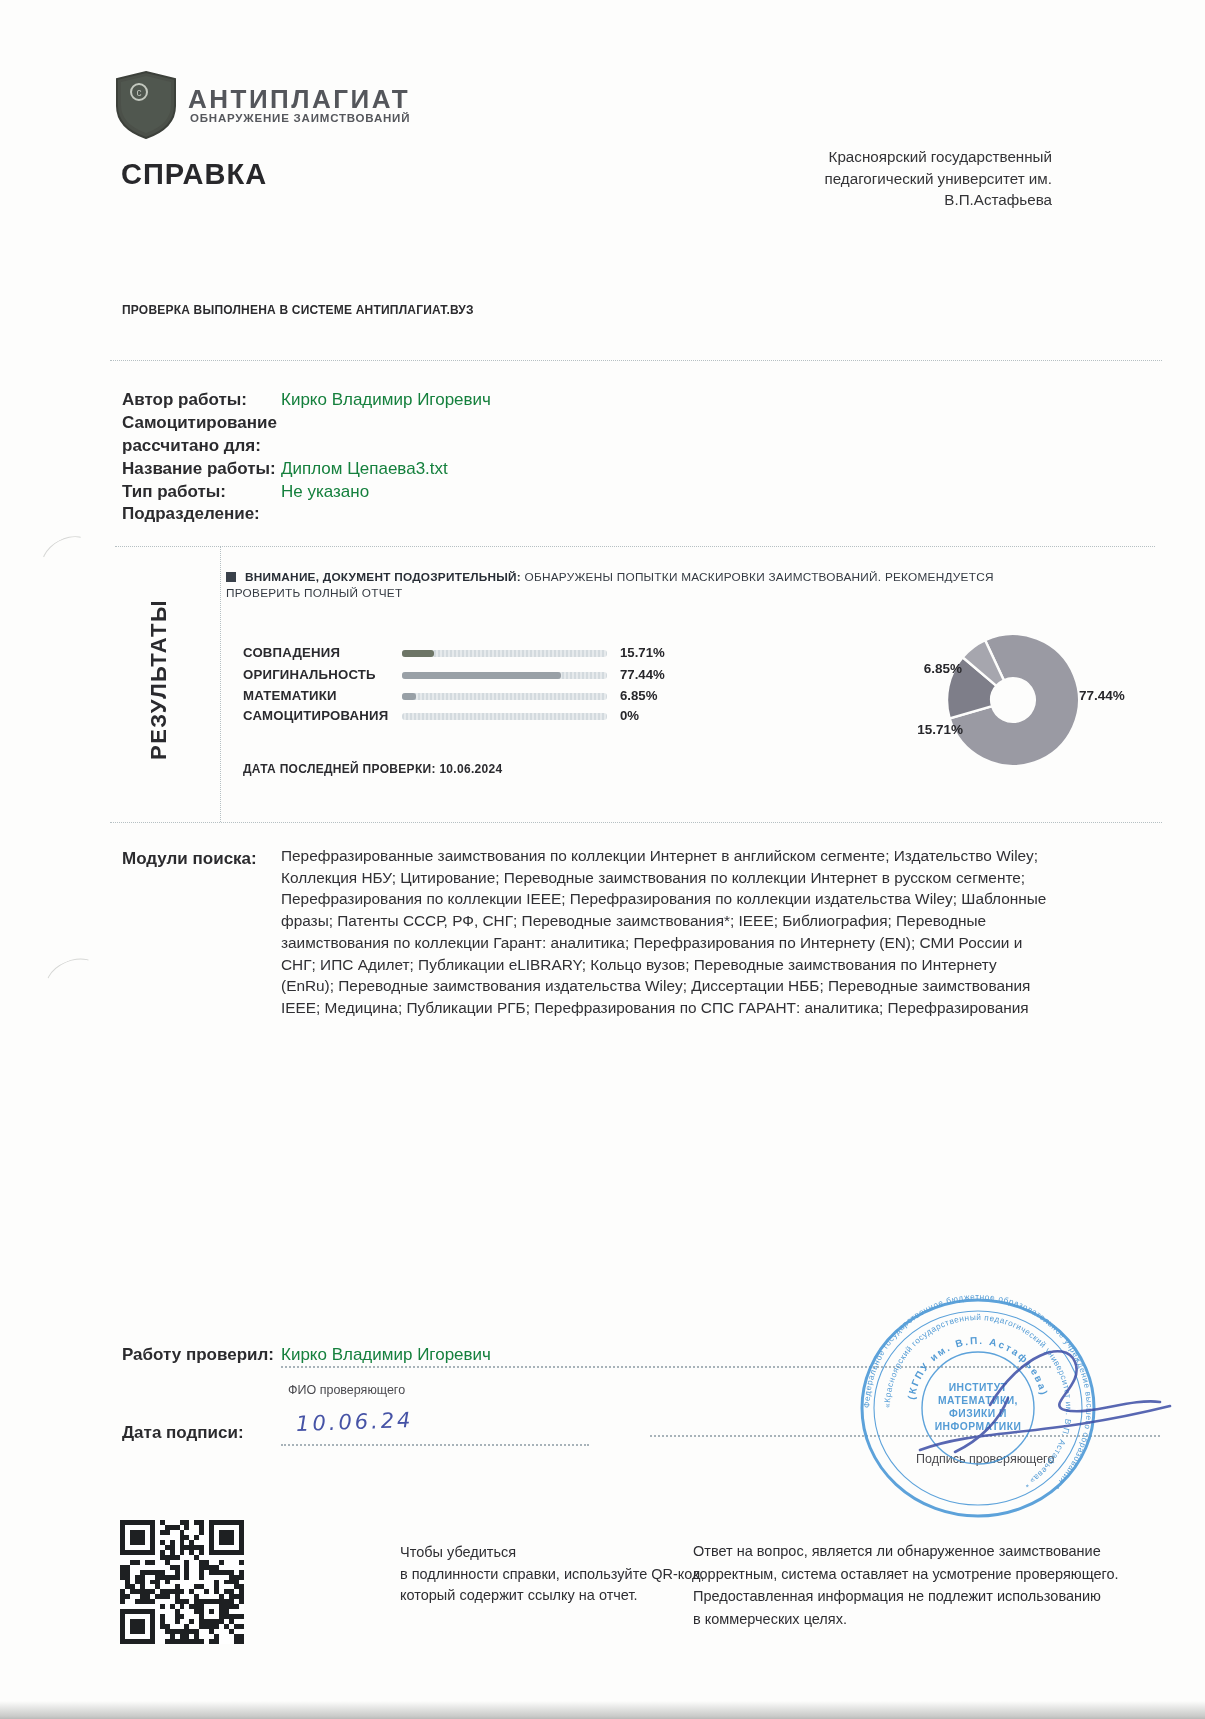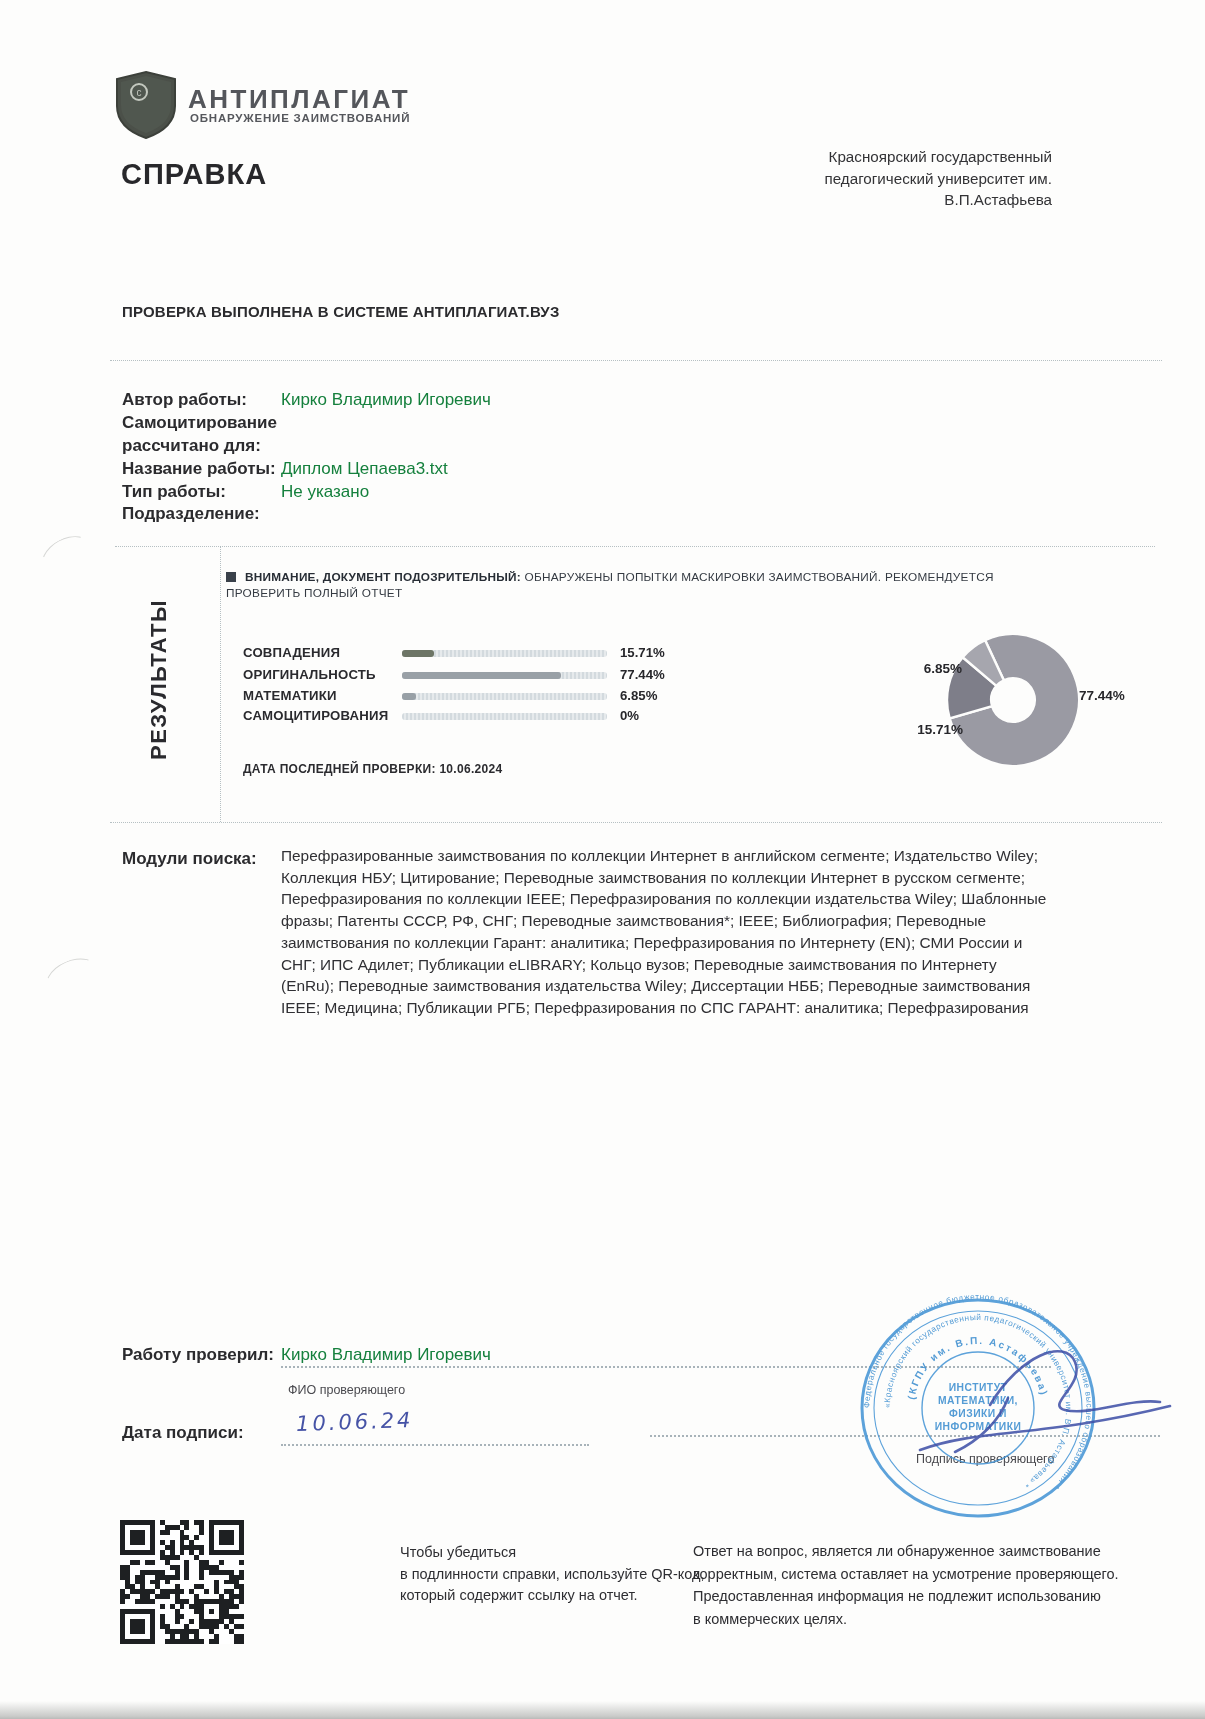--- a/index.html
+++ b/index.html
@@ -6,21 +6,21 @@
   #page{position:relative;width:1205px;height:1719px;background:#fdfdfc;overflow:hidden;
         font-family:"Liberation Sans", sans-serif;color:#2e2e32;}
   .abs{position:absolute;}
   .pre{white-space:pre-line;}
   
   .brand-name{font-size:26px;font-weight:bold;letter-spacing:2.5px;color:#54565b;}
   .brand-tag{font-size:11.5px;font-weight:bold;letter-spacing:.8px;color:#55575c;}
   .org{width:262px;text-align:right;font-size:15.2px;line-height:21.5px;color:#333336;}
   .doc-title{font-size:29px;font-weight:bold;letter-spacing:1px;color:#28282b;}
   .doc-sub{font-size:15.3px;line-height:22px;color:#333337;}
-  .sysline{font-size:15px;font-weight:bold;letter-spacing:.2px;color:#2b2b2e;}
+  .sysline{font-size:12px;font-weight:bold;letter-spacing:.2px;color:#2b2b2e;}
   
   .hline{height:0;border-top:1px dotted #aab6ba;opacity:.85;}
   .vline{width:0;border-left:1px dotted #aab6ba;opacity:.85;}
   .dotline{height:0;border-top:2px dotted #9fabb2;opacity:.9;}
   
   .flabel{font-size:17px;font-weight:bold;color:#2b2b2e;line-height:22.5px;}
   .fvalue{font-size:17px;color:#15803d;line-height:22.5px;}
   
   .res-vert{writing-mode:vertical-rl;transform:rotate(180deg);font-size:22px;font-weight:bold;
             letter-spacing:1.5px;color:#2a2a2e;height:180px;text-align:center;}

